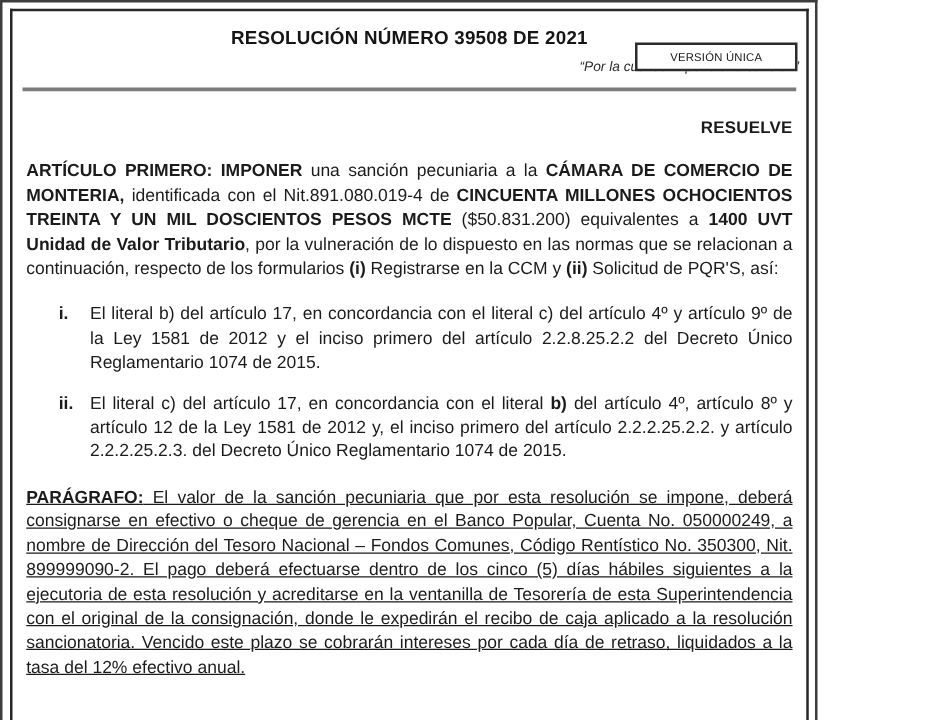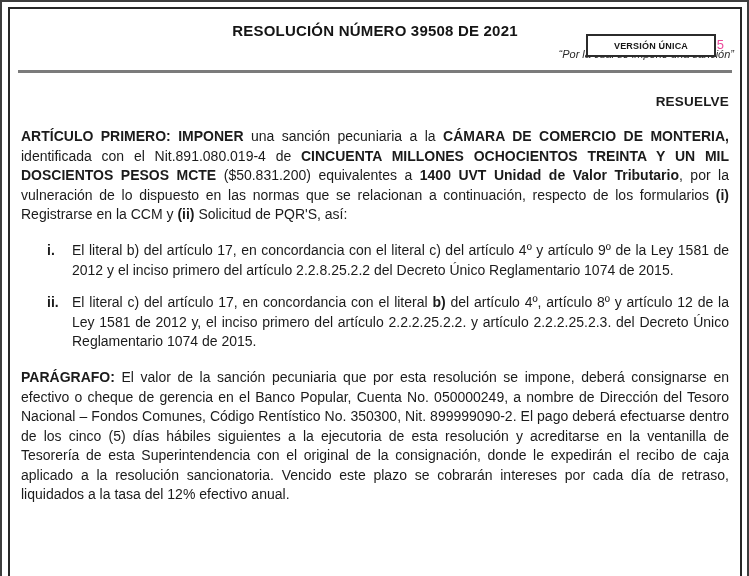--- a/index.html
+++ b/index.html
@@ -1,20 +1,20 @@
 <!DOCTYPE html>
 <html><head>
 <meta charset="utf-8">
 <style>
   * { margin:0; padding:0; box-sizing:border-box; }
   html,body { width:749px; height:576px; background:#ffffff; overflow:hidden; }
   body { font-family:"Liberation Sans","DejaVu Sans",sans-serif; color:#1d1d1d; }
 
   .page-outer{
-    position:absolute; inset:0; width:749px; height:576px;
+    position:absolute; inset:0; width:654px; height:576px;
     border-left:2px solid #3d3d3d; border-top:2px solid #3d3d3d; border-right:2px solid #3d3d3d;
     background:#fff;
   }
   .page-frame{
     position:absolute; left:6px; top:5px; right:5px; bottom:-6px;
     border:2px solid #272727; border-bottom:none;
     padding:0 6px;
     background:#fff;
   }
 
@@ -24,34 +24,34 @@
     text-align:center; font-weight:700; font-size:15px; letter-spacing:.2px;
     color:#151515; line-height:18px; padding-top:7px;
   }
   .sheet{ position:absolute; right:10px; top:28px; font-size:12.5px; color:#ec4899; white-space:nowrap; }
   .sheet .num{ margin-left:16px; font-size:13px; }
   .doc-subtitle{
     text-align:right; font-style:italic; font-size:11px; color:#2a2a2a;
     margin-top:8px; line-height:13px;
   }
   .version-box{
-    position:absolute; right:18px; top:25px;
+    position:absolute; right:1px; top:25px;
     border:2px solid #2b2b2b; background:#fff;
     min-width:130px; text-align:center;
-    font-weight:700; font-size:9px; letter-spacing:.2px;
+    font-weight:400; font-size:9px; letter-spacing:.2px;
     padding:5px 8px 4px 8px; color:#151515;
   }
   .header-rule{ height:3px; background:#7b7b7b; margin:1px 2px 0 2px; }
 
   
   .doc-body{ padding:0 5px; font-size:14px; line-height:19.4px; color:#1b1b1b; }
   .intro{ margin-top:20px; }
   .section-heading{ margin-top:19px; text-align:right; font-weight:700; font-size:13.5px; letter-spacing:.2px; }
   .para{ margin-top:16px; text-align:justify; }
-  .para.paragrafo{ margin-top:17px; }
+  .para.paragrafo{ margin-top:17px;text-decoration:underline; }
   .roman-list{ margin-top:17px; }
   .list-item{ display:flex; margin-top:13px; }
   .list-item:first-child{ margin-top:0; }
   .list-item .marker{ flex:none; width:25px; margin-left:26px; font-weight:700; }
   .list-item .content{ flex:1; text-align:justify; }
   b,.b{ font-weight:700;margin-top:28px; }
 </style>
 </head>
 <body>
 

